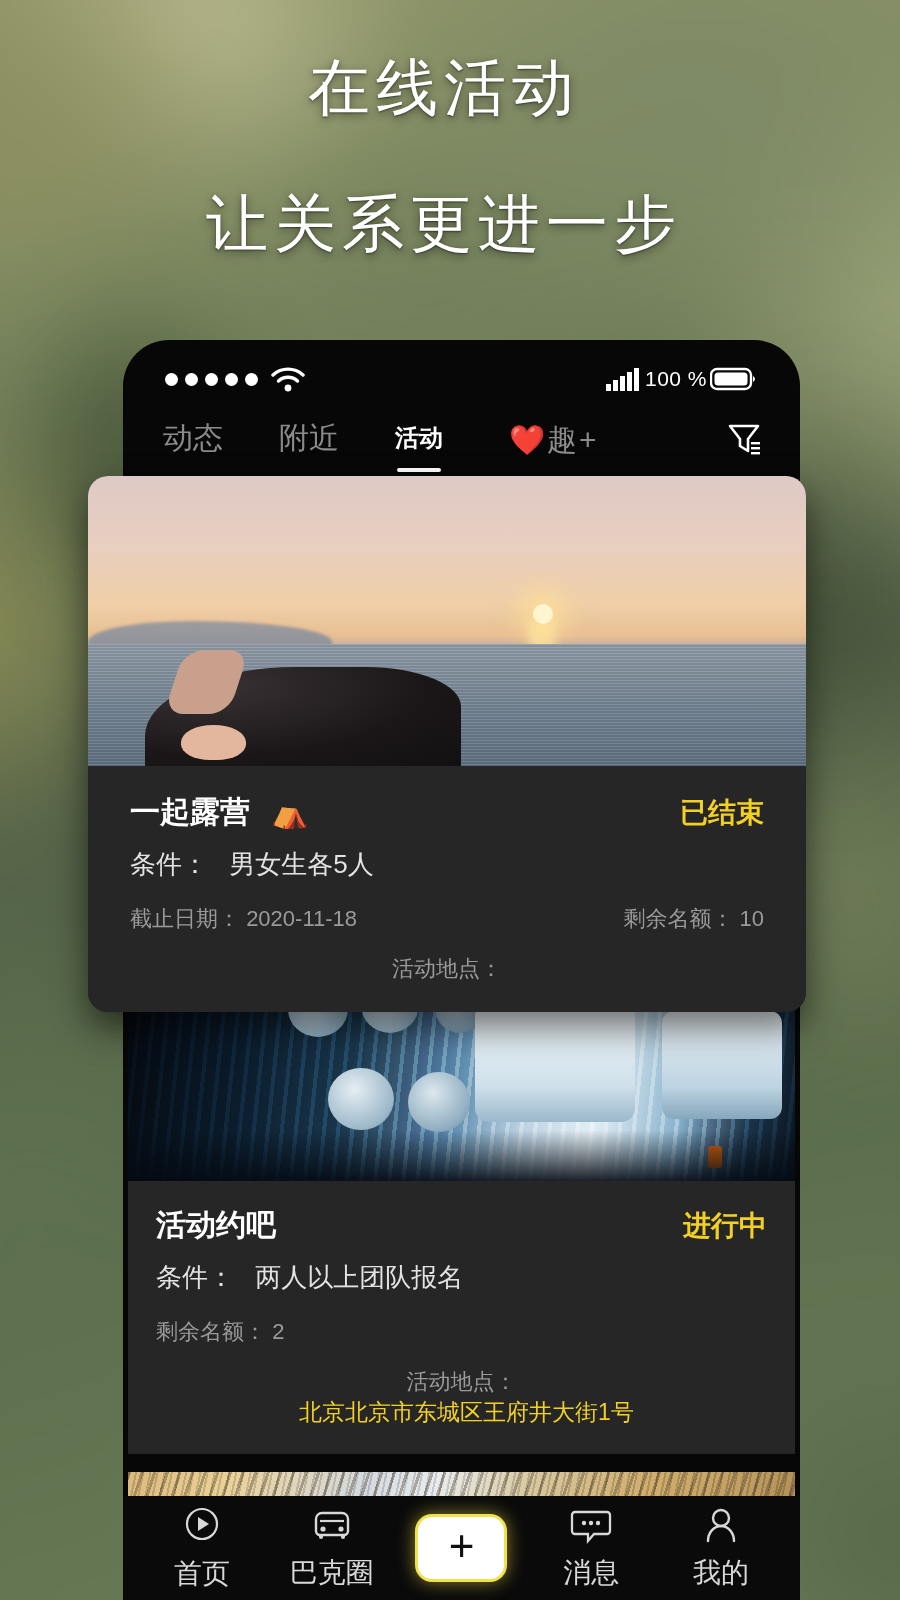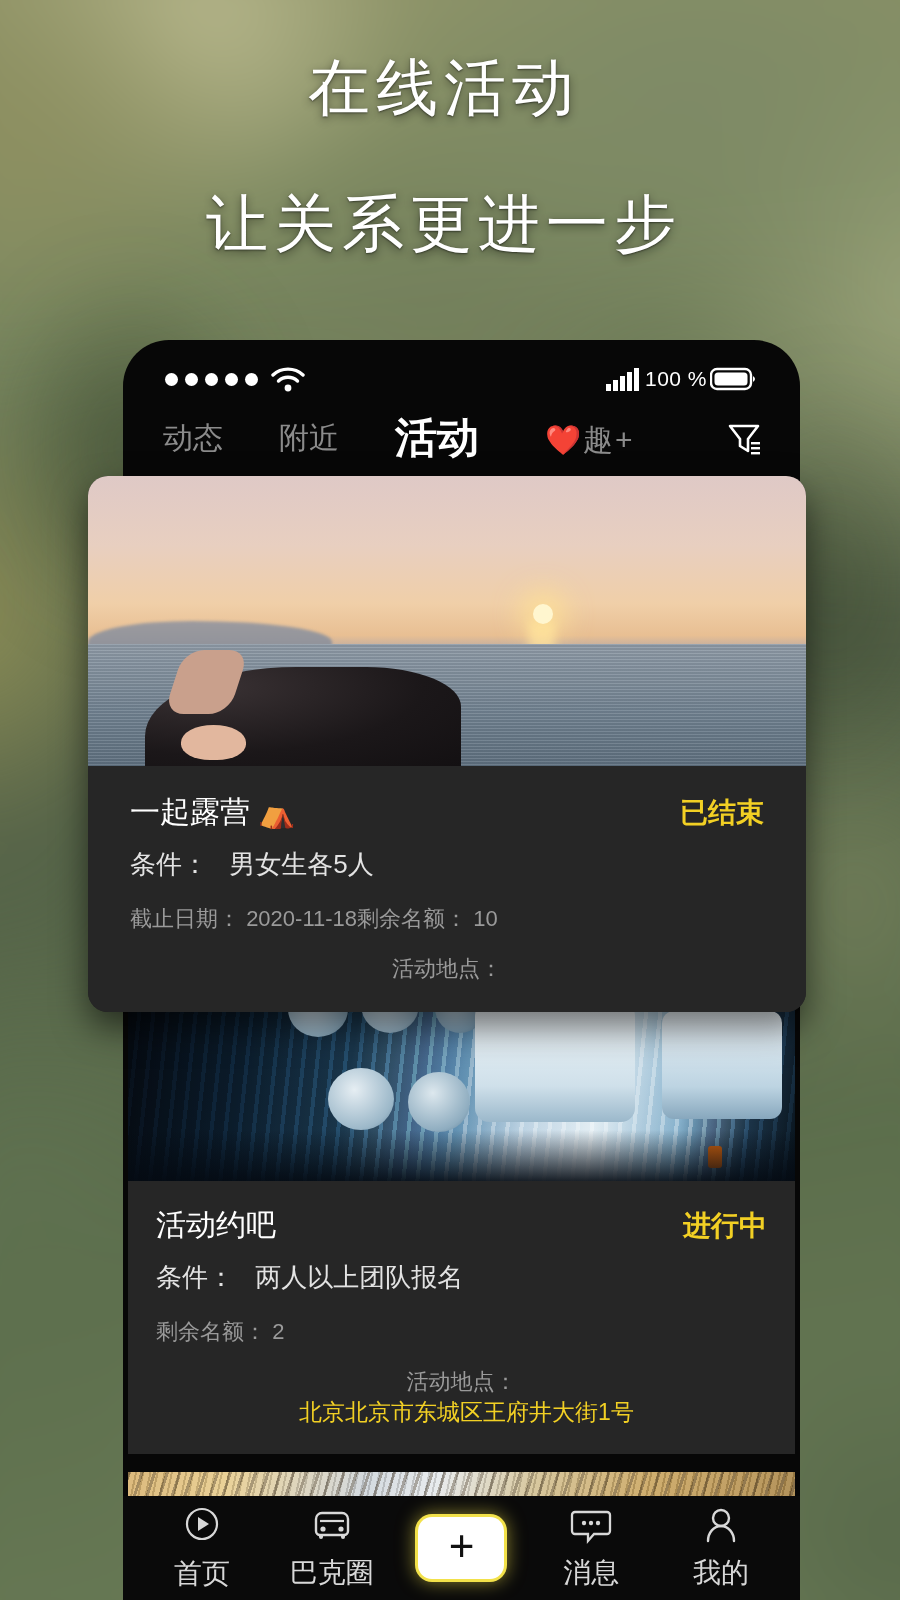--- a/index.html
+++ b/index.html
@@ -54,42 +54,42 @@
   .sb-left { display:flex; align-items:center; gap:13px; }
   .dots { display:flex; gap:7px; }
   .dots i { width:13px; height:13px; border-radius:50%; background:#fff; display:block; }
   .sb-right { display:flex; align-items:center; gap:3px; }
   .pct { font-size:21px; letter-spacing:.5px; color:#fff; }
 
   
   .tabs { position:absolute; top:62px; left:0; right:0; height:76px;
      display:flex; align-items:center; padding:0 36px 0 40px; }
   .tab { font-size:30px; color:#8b8b8b; position:relative; padding-bottom:4px; }
-  .tab.active { color:#fff; font-weight:700; font-size:42px; }
+  .tab.active { color:#fff; font-weight:700; font-size:24px; }
   .tab.active::after { content:""; position:absolute; left:2px; right:2px; bottom:-14px;
      height:4px; background:#fff; border-radius:2px; }
   .tab-fun { display:flex; align-items:center; gap:2px; font-size:30px; color:#8b8b8b; }
   .heart { font-size:29px; line-height:1; }
   .sp1 { width:56px; } .sp2 { width:56px; } .sp3 { width:66px; }
   .filter-wrap { margin-left:auto; }
 
   
   .list { position:absolute; top:138px; left:0; right:0; bottom:104px; overflow:hidden; }
 
   .card { margin:0 5px 0 5px; }
   .card-img { width:100%; display:block; position:relative; overflow:hidden; }
   .card-info { background:#262626; padding:24px 28px 26px 28px; }
 
   .row1 { display:flex; align-items:center; justify-content:space-between; }
-  .title { font-size:30px; color:#fff; display:flex; align-items:center; gap:8px; }
+  .title { font-size:30px; color:#fff; display:flex; align-items:center; gap:21px;font-weight:bold; }
   .status { font-size:28px; color:#F2D024; font-weight:600; }
   .cond { margin-top:14px; font-size:26px; color:#e3e3e3; }
   .cond .k { color:#e3e3e3; }
   .cond .v { margin-left:14px; }
-  .row3 { margin-top:22px; display:flex; align-items:center; justify-content:flex-start;
+  .row3 { margin-top:22px; display:flex; align-items:center; justify-content:space-between;
      font-size:22px; color:#9a9a9a; }
   .row4 { margin-top:20px; font-size:22px; color:#9a9a9a; display:flex; align-items:center;flex-direction:column; }
   .row4 .loc { color:#F2D024; margin-left:10px; font-size:23px; }
 
   
   #float-card { position:absolute; left:88px; top:476px; width:718px;
      background:#262626; border-radius:20px; z-index:30; overflow:hidden;
      box-shadow:0 16px 34px rgba(0,0,0,.55); }
   #float-card .card-info { padding:26px 42px 28px 42px; }
 

